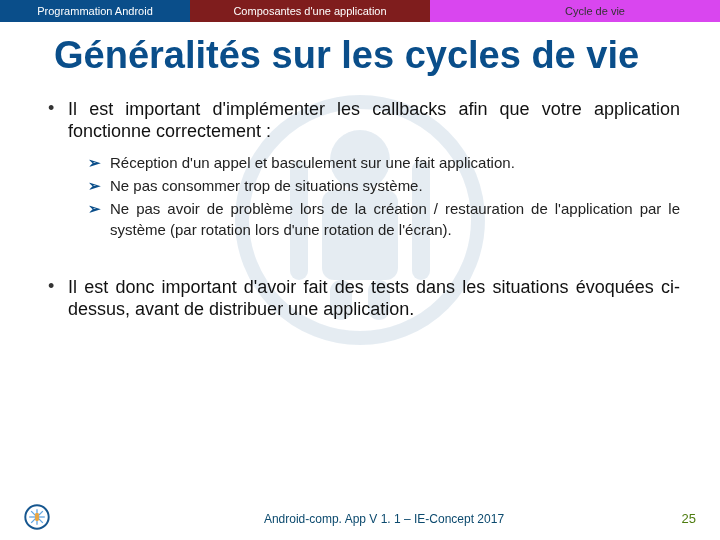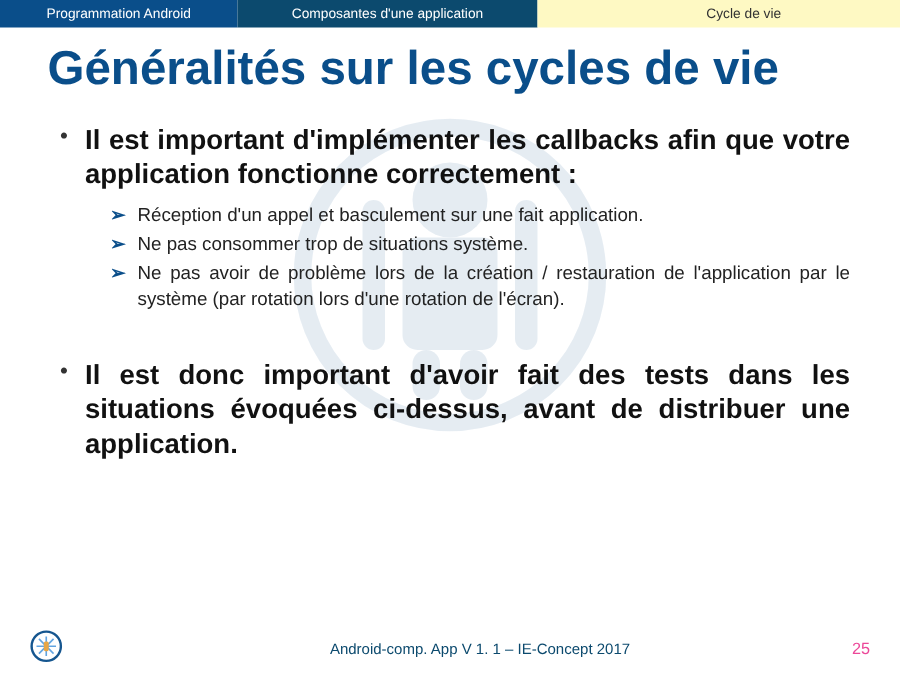--- a/index.html
+++ b/index.html
@@ -10,44 +10,44 @@
     position: absolute;
     left: 230px; top: 90px;
     width: 260px; height: 260px;
     opacity: 0.10;
     pointer-events: none;
   }
   
   .ribbon { display: flex; width: 100%; height: 22px; font-size: 11px; color: #fff; }
   .ribbon .seg { display: flex; align-items: center; justify-content: center; height: 100%; text-align: right; }
   .seg1 { background: #0a4e8a; width: 190px; }
-  .seg2 { background: #0c4a6e; width: 240px; }
-  .seg3 { background: #fef9c3; color: #333; flex: 1; padding-left: 40px; }
+  .seg2 { background: #7f1d1d; width: 240px; }
+  .seg3 { background: #d946ef; color: #333; flex: 1; padding-left: 40px; }
   
   .title {
     color: #0a4e8a;
     font-weight: 700;
     font-size: 38px;
     line-height: 1.05;
-    padding: 14px 28px 6px 38px;
+    padding: 14px 28px 6px 54px;
     position: relative;
   }
   
   .body { padding: 16px 40px 0 48px; color: #111; position: relative; }
   .b1 { display: flex; margin-bottom: 10px; }
   .b1 .dot { width: 20px; flex: 0 0 20px; color: #333; font-size: 18px; line-height: 1.2; }
-  .b1 .txt { flex: 1; font-size: 22px; font-weight: 700; line-height: 1.25; text-align: justify; }
+  .b1 .txt { flex: 1; font-size: 18px; font-weight: 400; line-height: 1.25; text-align: justify; }
   .sub { margin: 0 0 14px 40px; }
   .sub li { list-style: none; display: flex; font-size: 15px; line-height: 1.35; color: #222; text-align: justify; margin-bottom: 3px; }
   .sub li .arrow { flex: 0 0 22px; color: #0a4e8a; font-weight: 700; }
   .sub li .ltxt { flex: 1; text-align: justify; }
   .spacer { height: 22px; }
   
   .footer { position: absolute; bottom: 14px; left: 0; width: 100%; display: flex; align-items: center; justify-content: center; font-size: 12px; color: #0c4a6e; margin-left: 24px; }
-  .pagenum { position: absolute; right: 24px; bottom: 14px; color: #ec4899; font-size: 13px; margin-left: 20px; }
+  .pagenum { position: absolute; right: 24px; bottom: 14px; color: #4d7c0f; font-size: 13px; margin-left: 20px; }
   .logo-small { position: absolute; left: 24px; bottom: 10px; width: 26px; height: 26px; opacity: 0.95; }
 </style>
 </head>
 <body>
 
 <div class="slide">
 
   <svg class="watermark" viewBox="0 0 260 260">
     <g fill="none" stroke="#0a4e8a" stroke-width="14">
       <circle cx="130" cy="130" r="118"></circle>

